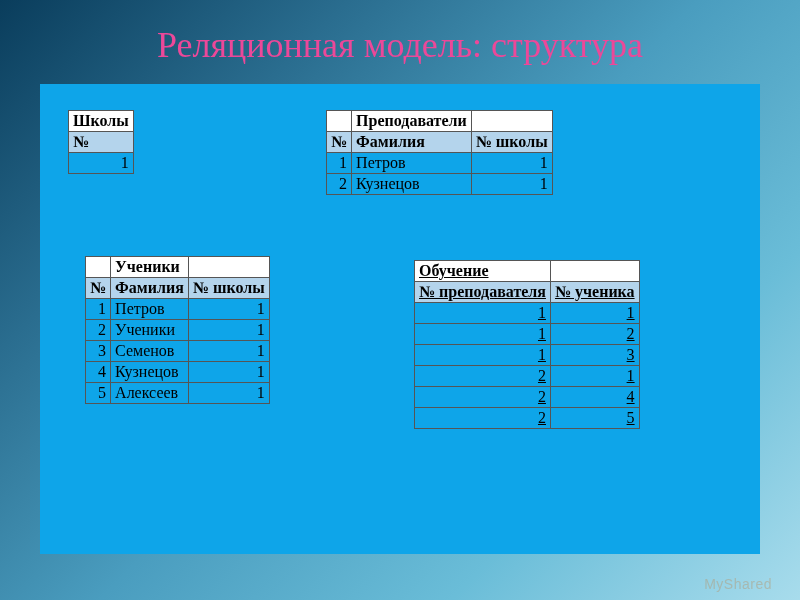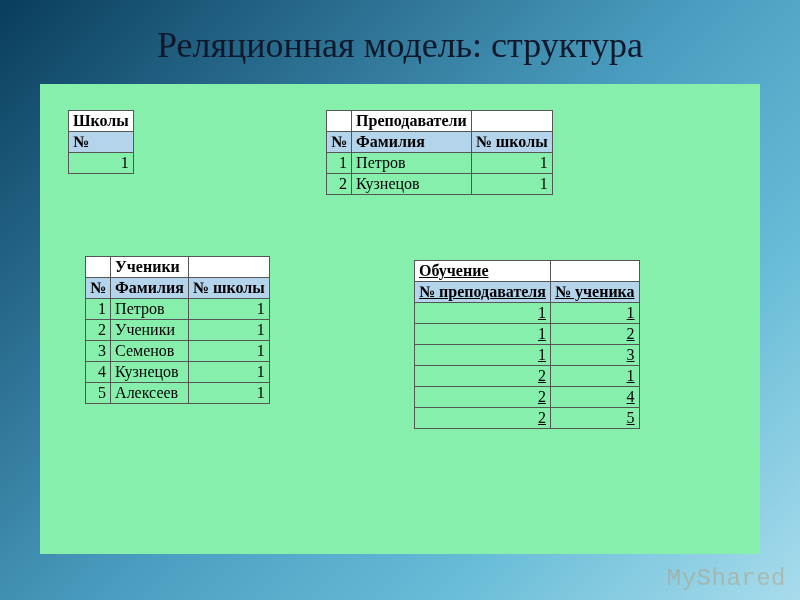--- a/index.html
+++ b/index.html
@@ -6,27 +6,27 @@
   html, body { margin: 0; padding: 0; }
   body {
     width: 800px;
     height: 600px;
     font-family: "Times New Roman", Times, serif;
     background: linear-gradient(135deg, #0a3d5c 0%, #2a6d8f 25%, #4a9dbf 50%, #6abdd8 75%, #a8dcec 100%);
     overflow: hidden;
   }
   .title {
     text-align: center;
-    color: #0f172a;
+    color: #ec4899;
     font-size: 36px;
     padding: 24px 0 18px 0;
     font-weight: normal;
   }
   .whitebox {
-    background: #86efac;
+    background: #0ea5e9;
     margin: 0 40px;
     width: 720px;
     height: 470px;
     position: relative;
     border: none;
   }
   table.rel {
     position: absolute;
     border-collapse: collapse;
     font-size: 16px;
@@ -47,25 +47,25 @@
     background: #b4d4ec;
     font-weight: bold;
   }
   .right { text-align: right; }
   .schools   { top: 26px;  left: 28px; }
   .teachers  { top: 26px;  left: 286px; }
   .students  { top: 172px; left: 45px; }
   .training  { top: 176px; left: 374px; text-decoration: underline; }
   .watermark {
     position: absolute;
-    right: 14px;
+    right: 28px;
     bottom: 8px;
     color: rgba(180,150,110,0.45);
-    font-family: Liberation Mono, monospace;
-    font-size: 24px;
+    font-family: Liberation Sans, sans-serif;
+    font-size: 14px;
     letter-spacing: 0.5px;
     pointer-events: none;
   }
 </style>
 </head>
 <body>
 
 <div class="title">Реляционная модель: структура</div>
 
 <div class="whitebox">

